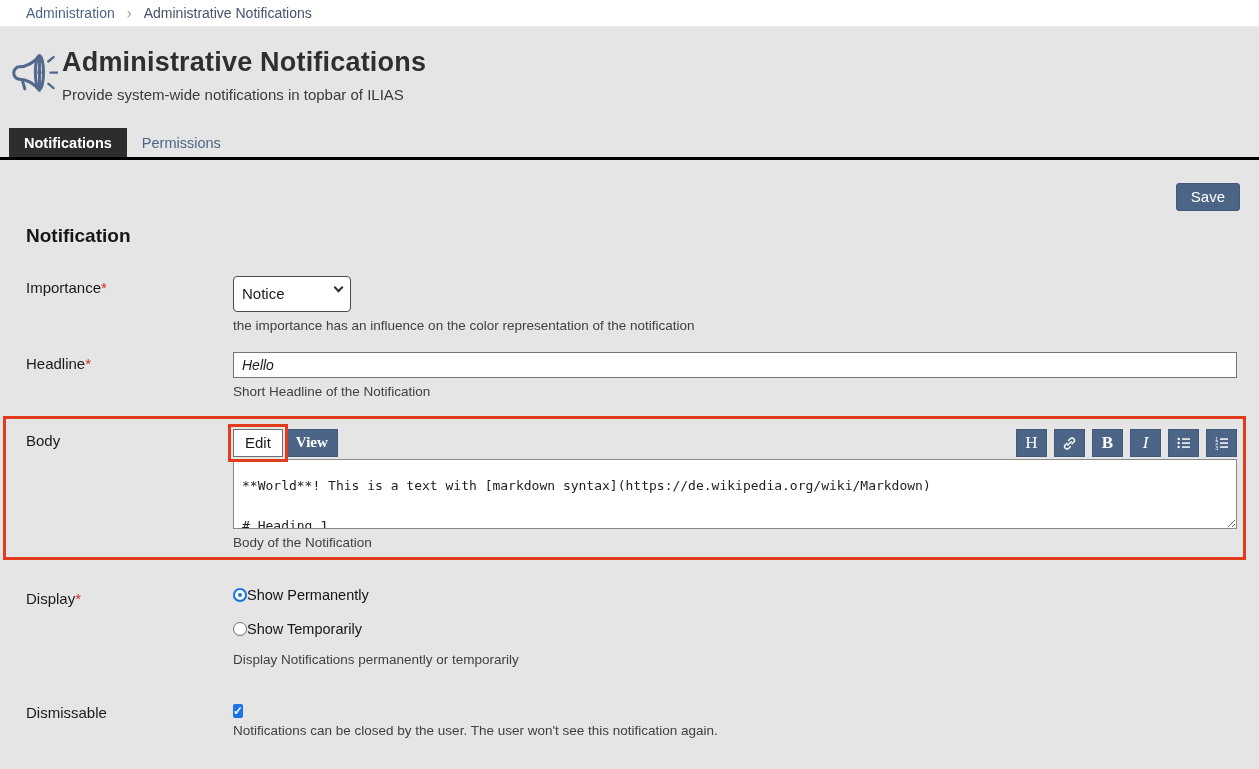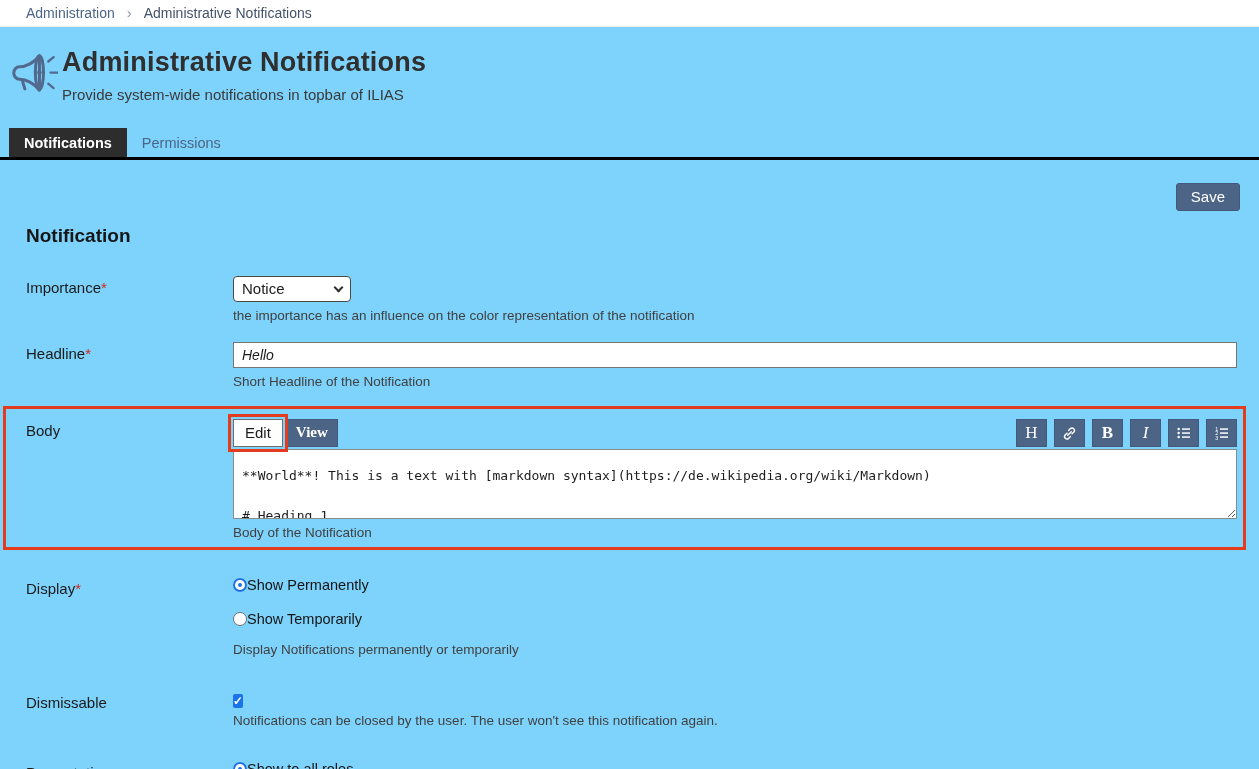--- a/index.html
+++ b/index.html
@@ -1,19 +1,19 @@
 <!DOCTYPE html>
 <html><head>
 <meta charset="utf-8">
 <style>
   * { margin:0; padding:0; box-sizing:border-box; }
   html,body { width:1259px; height:769px; overflow:hidden; background:#fff;
     font-family:"Liberation Sans", sans-serif; color:#1b1b1b; }
 
-  .page { position:relative; width:1259px; height:769px; background:#7dd3fc; }
+  .page { position:relative; width:1259px; height:769px; background:#e5e5e5; }
 
   
   .crumbbar { height:27px; display:flex; align-items:center; gap:12px;
     padding-left:26px; border-bottom:1px solid #ececec; background:#fff; }
   .crumb-link { font-size:14px; color:#4c6586; font-weight:500; text-decoration:none; cursor:pointer; }
   .crumb-sep { color:#8d98a8; font-size:15px; line-height:1; transform:translateY(-1px); }
   .crumb-current { font-size:14px; color:#44526a; font-weight:500; }
 
   
   .header { display:flex; align-items:flex-start; padding:20px 0 0 12px; }
@@ -39,21 +39,21 @@
   .row-label { width:207px; flex:0 0 auto; font-size:15px; color:#1a1a1a; padding-top:3px; }
   .req { color:#d3281e; }
   .row-field { flex:1 1 auto; padding-right:22px; min-width:0; }
   .helper { font-size:13.5px; color:#414141; margin-top:6px; }
 
   
   .row-importance { margin-top:29px; }
   .select-wrap { position:relative; display:inline-block; }
   select.importance { appearance:none; -webkit-appearance:none;
     font-family:inherit; font-size:15px; color:#1b1b1b;
-    width:118px; height:26px; padding:1px 26px 2px 8px;
+    width:118px; height:36px; padding:1px 26px 2px 8px;
     border:1px solid #4a4a4a; border-radius:4px; background:#fff; cursor:pointer; }
   .select-chevron { position:absolute; right:9px; top:8px; width:7px; height:7px;
     border-right:2px solid #2f2f2f; border-bottom:2px solid #2f2f2f;
     transform:rotate(45deg); pointer-events:none; }
 
   
   .row-headline { margin-top:19px; }
   .text-input { width:100%; height:26px; border:1px solid #767676; background:#fff;
     font-family:inherit; font-size:14px; color:#1b1b1b; padding:0 8px;font-style:italic; }
 

